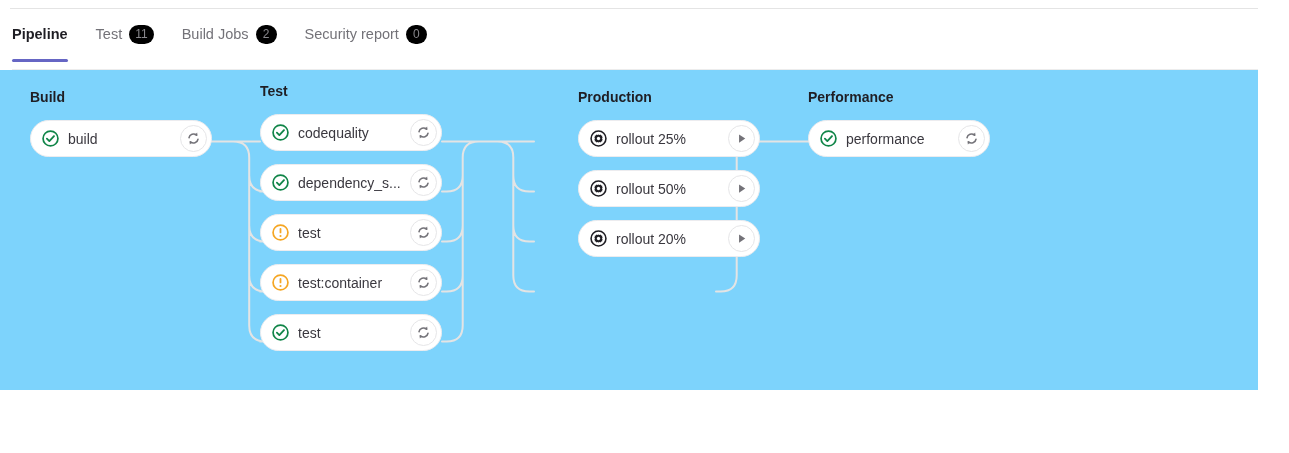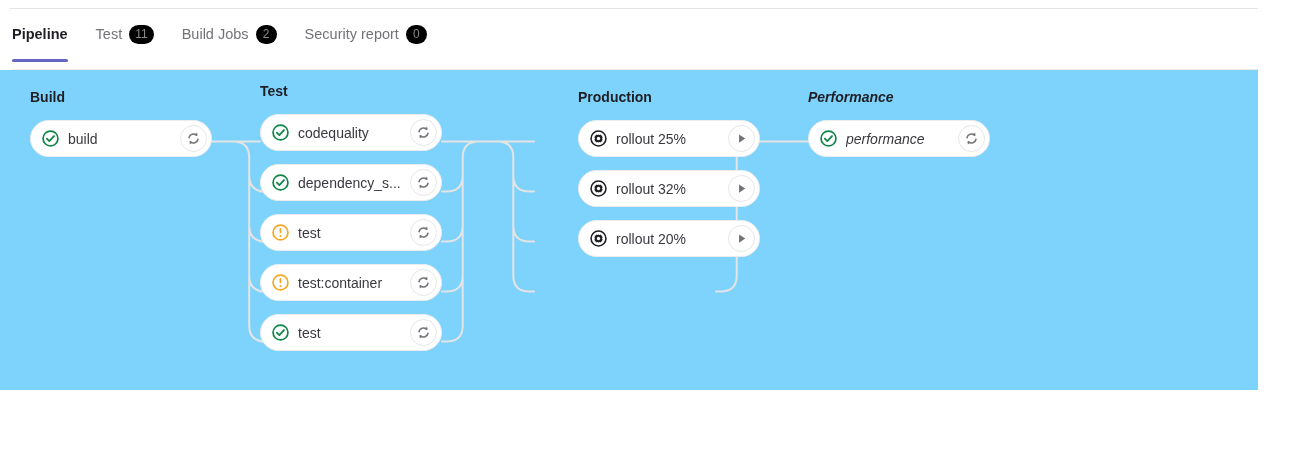--- a/index.html
+++ b/index.html
@@ -122,21 +122,21 @@
 
   
   .stage {
     position: absolute;
     top: 0;
     width: 280px;
   }
   .stage-build       { left: 30px; }
   .stage-test        { left: 260px; }
   .stage-production  { left: 534px; margin-left: 44px; }
-  .stage-performance { left: 808px; font-style: italic; }
+  .stage-performance { left: 808px; }
 
   .stage-title {
     font-size: 14px;
     font-weight: bold;
     color: #1f1e24;
     line-height: 18px;
     margin-bottom: 14px;
     white-space: nowrap;
   }
 
@@ -337,21 +337,21 @@
                   <path d="M5.4 3.6 L12.0 8.0 L5.4 12.4 Z" fill="#737278"></path>
                 </svg>
               </div>
             </div>
             <div class="job">
               <svg viewBox="0 0 16 16" width="17" height="17" class="job-status">
                 <circle cx="8" cy="8" r="7" fill="#fff" stroke="#1f1e24" stroke-width="1.5"></circle>
                 <path d="M8 4.3 L9.05 4.75 L10.0 4.3 L10.55 5.25 L11.6 5.4 L11.4 6.5 L12.0 7.35 L11.2 8.0 L12.0 8.65 L11.4 9.5 L11.6 10.6 L10.55 10.75 L10.0 11.7 L9.05 11.25 L8 11.7 L6.95 11.25 L6.0 11.7 L5.45 10.75 L4.4 10.6 L4.6 9.5 L4.0 8.65 L4.8 8.0 L4.0 7.35 L4.6 6.5 L4.4 5.4 L5.45 5.25 L6.0 4.3 L6.95 4.75 Z" fill="#1f1e24"></path>
                 <circle cx="8" cy="8" r="1.55" fill="#fff"></circle>
               </svg>
-              <span class="job-name">rollout 32%</span>
+              <span class="job-name">rollout 50%</span>
               <div class="job-action">
                 <svg width="15" height="15" viewBox="0 0 16 16">
                   <path d="M5.4 3.6 L12.0 8.0 L5.4 12.4 Z" fill="#737278"></path>
                 </svg>
               </div>
             </div>
             <div class="job">
               <svg viewBox="0 0 16 16" width="17" height="17" class="job-status">
                 <circle cx="8" cy="8" r="7" fill="#fff" stroke="#1f1e24" stroke-width="1.5"></circle>
                 <path d="M8 4.3 L9.05 4.75 L10.0 4.3 L10.55 5.25 L11.6 5.4 L11.4 6.5 L12.0 7.35 L11.2 8.0 L12.0 8.65 L11.4 9.5 L11.6 10.6 L10.55 10.75 L10.0 11.7 L9.05 11.25 L8 11.7 L6.95 11.25 L6.0 11.7 L5.45 10.75 L4.4 10.6 L4.6 9.5 L4.0 8.65 L4.8 8.0 L4.0 7.35 L4.6 6.5 L4.4 5.4 L5.45 5.25 L6.0 4.3 L6.95 4.75 Z" fill="#1f1e24"></path>

